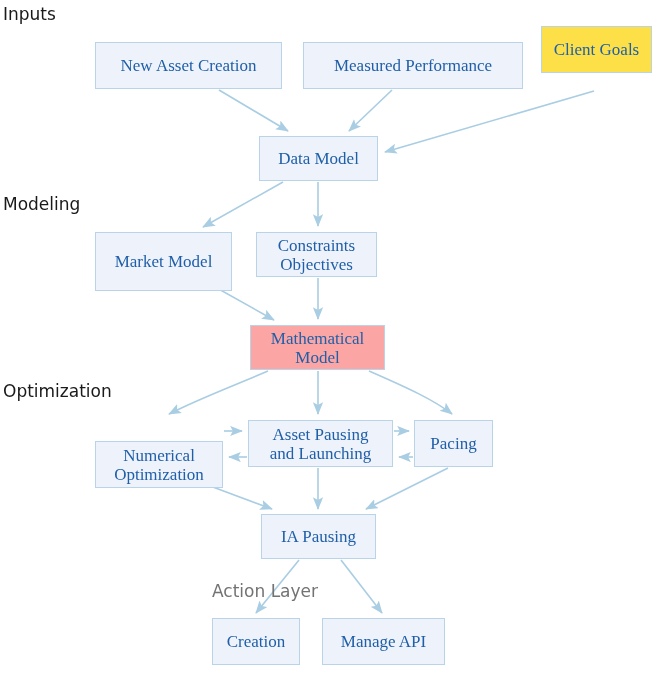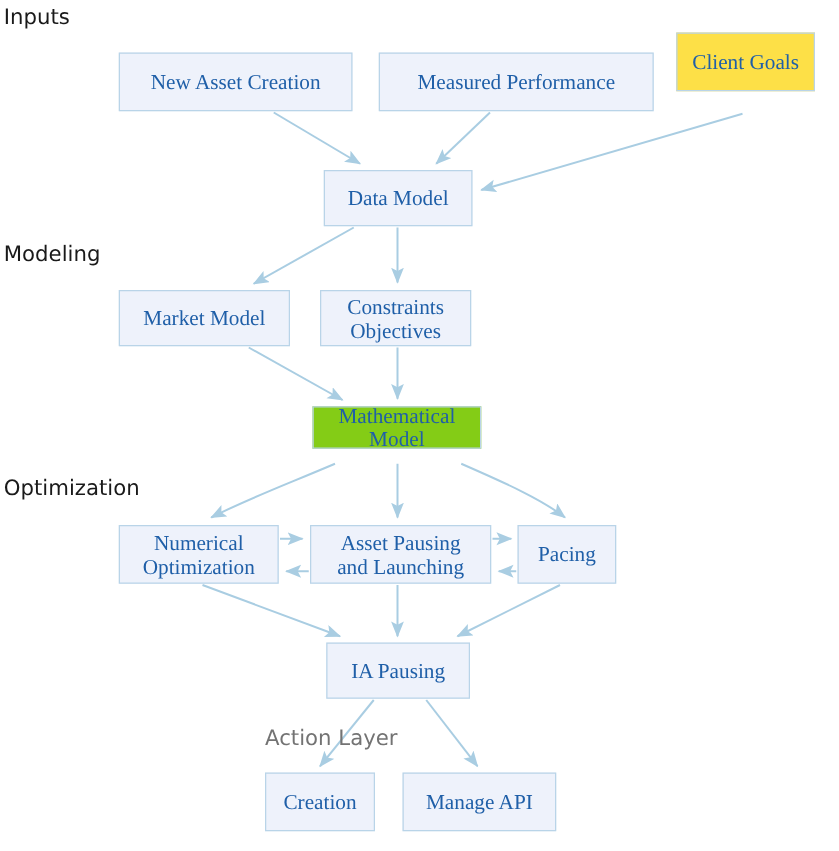--- a/index.html
+++ b/index.html
@@ -91,32 +91,32 @@
       </div>
       <div class="node" style="left: 303px; top: 42px; width: 220px; height: 47px; background: rgb(238, 242, 251); border-color: rgb(185, 212, 232); color: rgb(31, 95, 168);">
         <span class="node-label">Measured Performance</span>
       </div>
       <div class="node" style="left: 541px; top: 26px; width: 111px; height: 47px; background: #fde047; border-color: rgb(185, 212, 232); color: rgb(31, 95, 168);">
         <span class="node-label">Client Goals</span>
       </div>
       <div class="node" style="left: 259px; top: 136px; width: 119px; height: 45px; background: rgb(238, 242, 251); border-color: rgb(185, 212, 232); color: rgb(31, 95, 168);">
         <span class="node-label">Data Model</span>
       </div>
-      <div class="node" style="left: 95px; top: 232px; width: 137px; height: 45px; background: rgb(238, 242, 251); border-color: rgb(185, 212, 232); color: rgb(31, 95, 168);">
+      <div class="node" style="left: 95px; top: 232px; width: 137px; height: 59px; background: rgb(238, 242, 251); border-color: rgb(185, 212, 232); color: rgb(31, 95, 168);">
         <span class="node-label">Market Model</span>
       </div>
       <div class="node" style="left: 256px; top: 232px; width: 121px; height: 45px; background: rgb(238, 242, 251); border-color: rgb(185, 212, 232); color: rgb(31, 95, 168);">
         <span class="node-label">Constraints
 Objectives</span>
       </div>
-      <div class="node" style="left: 250px; top: 325px; width: 135px; height: 34px; background: #84cc16; border-color: rgb(185, 212, 232); color: rgb(31, 95, 168);">
+      <div class="node" style="left: 250px; top: 325px; width: 135px; height: 45px; background: #fca5a5; border-color: rgb(185, 212, 232); color: rgb(31, 95, 168);">
         <span class="node-label">Mathematical
 Model</span>
       </div>
-      <div class="node" style="left: 95px; top: 420px; width: 128px; height: 47px; background: rgb(238, 242, 251); border-color: rgb(185, 212, 232); color: rgb(31, 95, 168);">
+      <div class="node" style="left: 95px; top: 441px; width: 128px; height: 47px; background: rgb(238, 242, 251); border-color: rgb(185, 212, 232); color: rgb(31, 95, 168);">
         <span class="node-label">Numerical
 Optimization</span>
       </div>
       <div class="node" style="left: 248px; top: 420px; width: 145px; height: 47px; background: rgb(238, 242, 251); border-color: rgb(185, 212, 232); color: rgb(31, 95, 168);">
         <span class="node-label">Asset Pausing
 and Launching</span>
       </div>
       <div class="node" style="left: 414px; top: 420px; width: 79px; height: 47px; background: rgb(238, 242, 251); border-color: rgb(185, 212, 232); color: rgb(31, 95, 168);">
         <span class="node-label">Pacing</span>
       </div>

